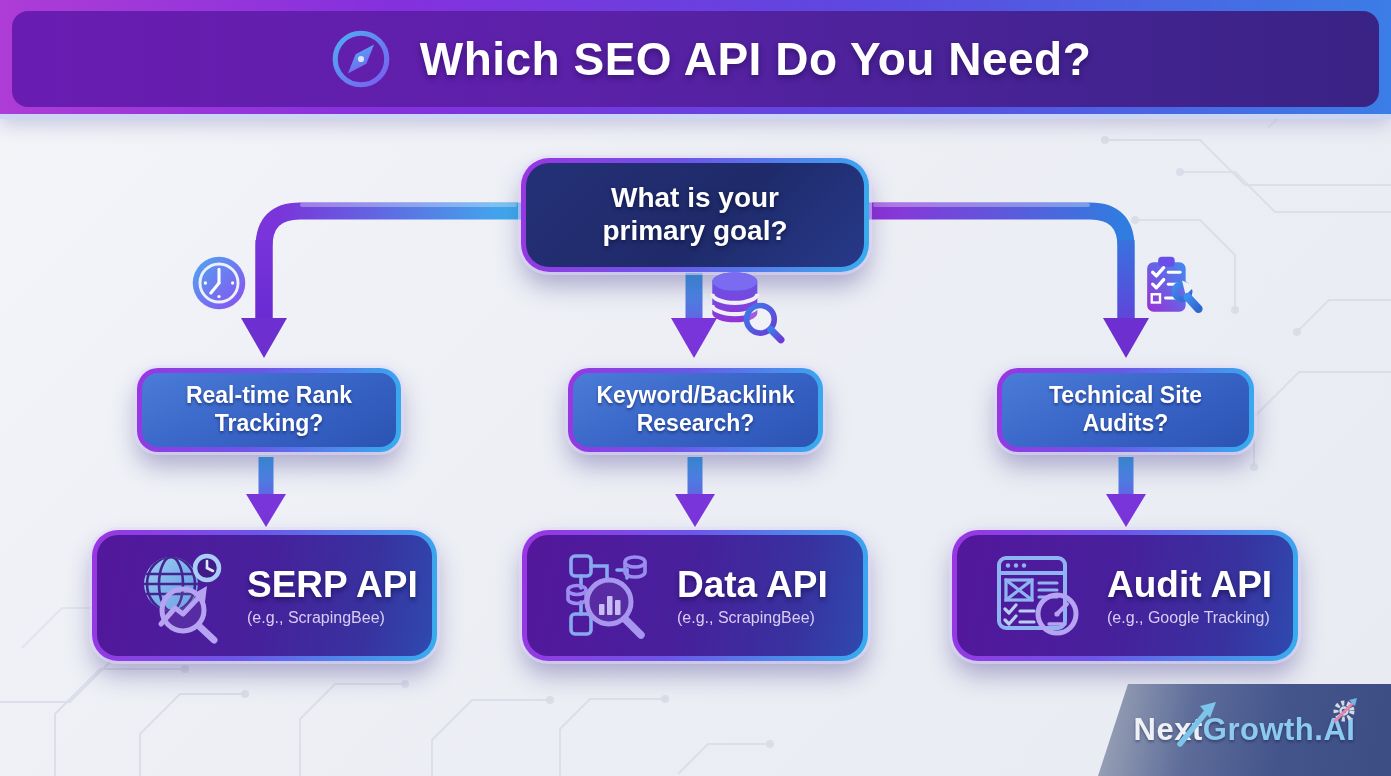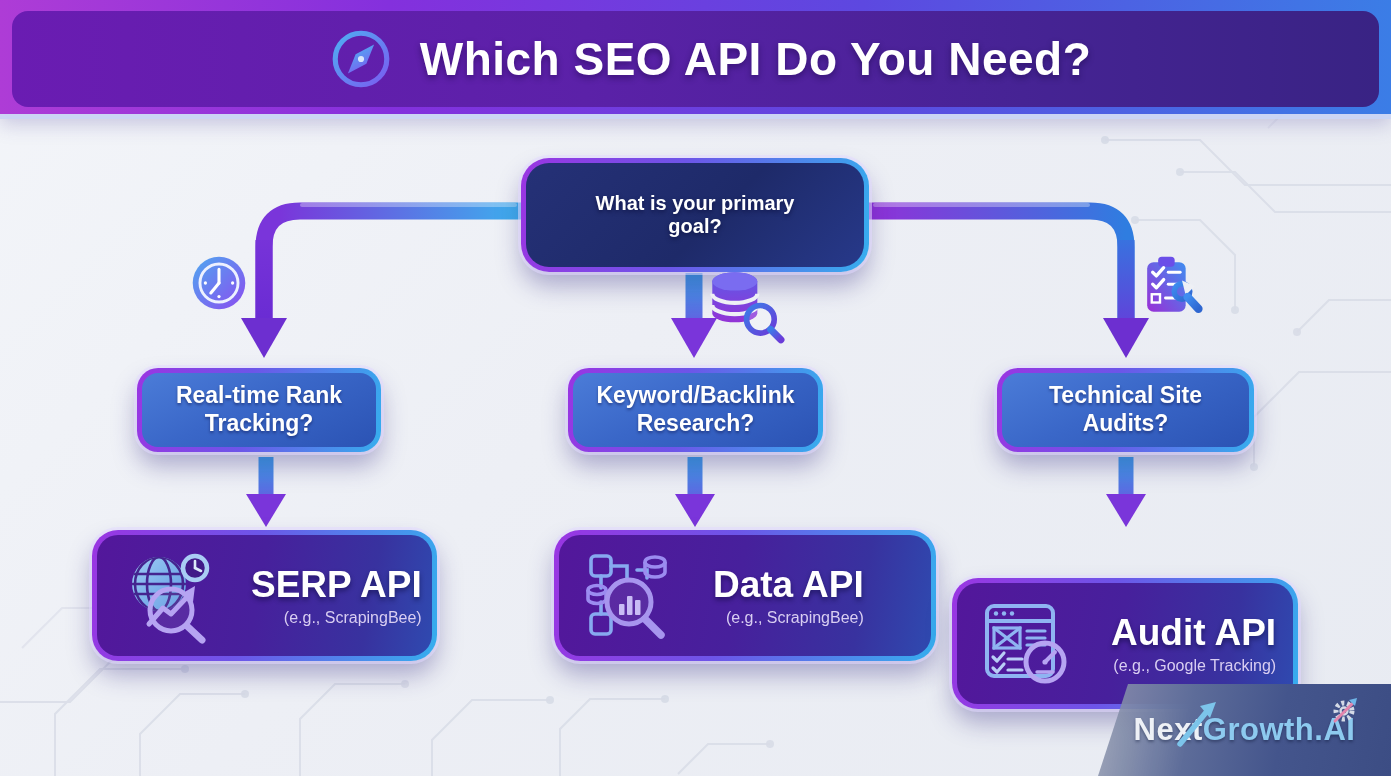--- a/index.html
+++ b/index.html
@@ -36,43 +36,43 @@
   }
   .gbox-inner {
     width:100%; height:100%; border-radius:19px;
     display:flex; align-items:center; justify-content:center; text-align:center;
   }
   .root-box { left:521px; top:158px; width:348px; height:114px; border-radius:28px; }
   .root-box .gbox-inner {
     border-radius:23px;
     background:linear-gradient(135deg,#253177 0%,#1e2a69 55%,#27398a 100%);
   }
-  .root-text { color:#fff; font-size:20px; font-weight:800; line-height:1.17;
+  .root-text { color:#fff; font-size:28px; font-weight:800; line-height:1.17;
     width:250px; text-shadow:0 2px 4px rgba(0,0,40,.5); }
 
   .q-box { top:368px; height:84px; border-radius:21px; }
   .q-box .gbox-inner {
     border-radius:16px;
     background:linear-gradient(155deg,#4b7cd8 0%,#3a67c8 45%,#2b53b4 100%);
   }
   .q-text { color:#fff; font-size:23px; font-weight:800; line-height:1.2;
     text-shadow:0 2px 3px rgba(0,0,50,.4); }
-  .q-rank { left:137px; width:244px; }
+  .q-rank { left:137px; width:264px; }
   .q-research { left:568px; width:255px; }
   .q-audit { left:997px; width:257px; }
 
   .api-box { top:530px; height:131px; border-radius:26px; }
   .api-box .gbox-inner {
-    border-radius:21px; justify-content:flex-start; text-align:right;
-    padding-left:22px; gap:36px;
+    border-radius:21px; justify-content:flex-start; text-align:left;
+    padding-left:34px; gap:20px;
     background:linear-gradient(100deg,#53179b 0%,#47209c 48%,#38329f 80%,#2f4ab0 100%);
   }
   .api-serp { left:92px;  width:345px; }
-  .api-data { left:522px; width:382px;margin-left:32px; }
-  .api-audit{ left:952px; width:346px;margin-top:48px; }
+  .api-data { left:522px; width:346px; }
+  .api-audit{ left:952px; width:346px; }
   .api-textcol { display:flex; flex-direction:column; line-height:1.12; }
   .api-title { color:#fff; font-size:37px; font-weight:800;
     text-shadow:0 3px 5px rgba(0,0,40,.45); }
   .api-example { color:#d9cef2; font-size:16px; font-weight:500; margin-top:4px; }
 
   
   .brand {
     position:absolute; right:0; bottom:0; width:293px; height:92px;
     clip-path:polygon(30px 0, 100% 0, 100% 100%, 0 100%);
     background:linear-gradient(100deg,rgba(148,156,176,.85) 0%,#5d6c99 32%,#44558c 62%,#3c4d84 100%);

